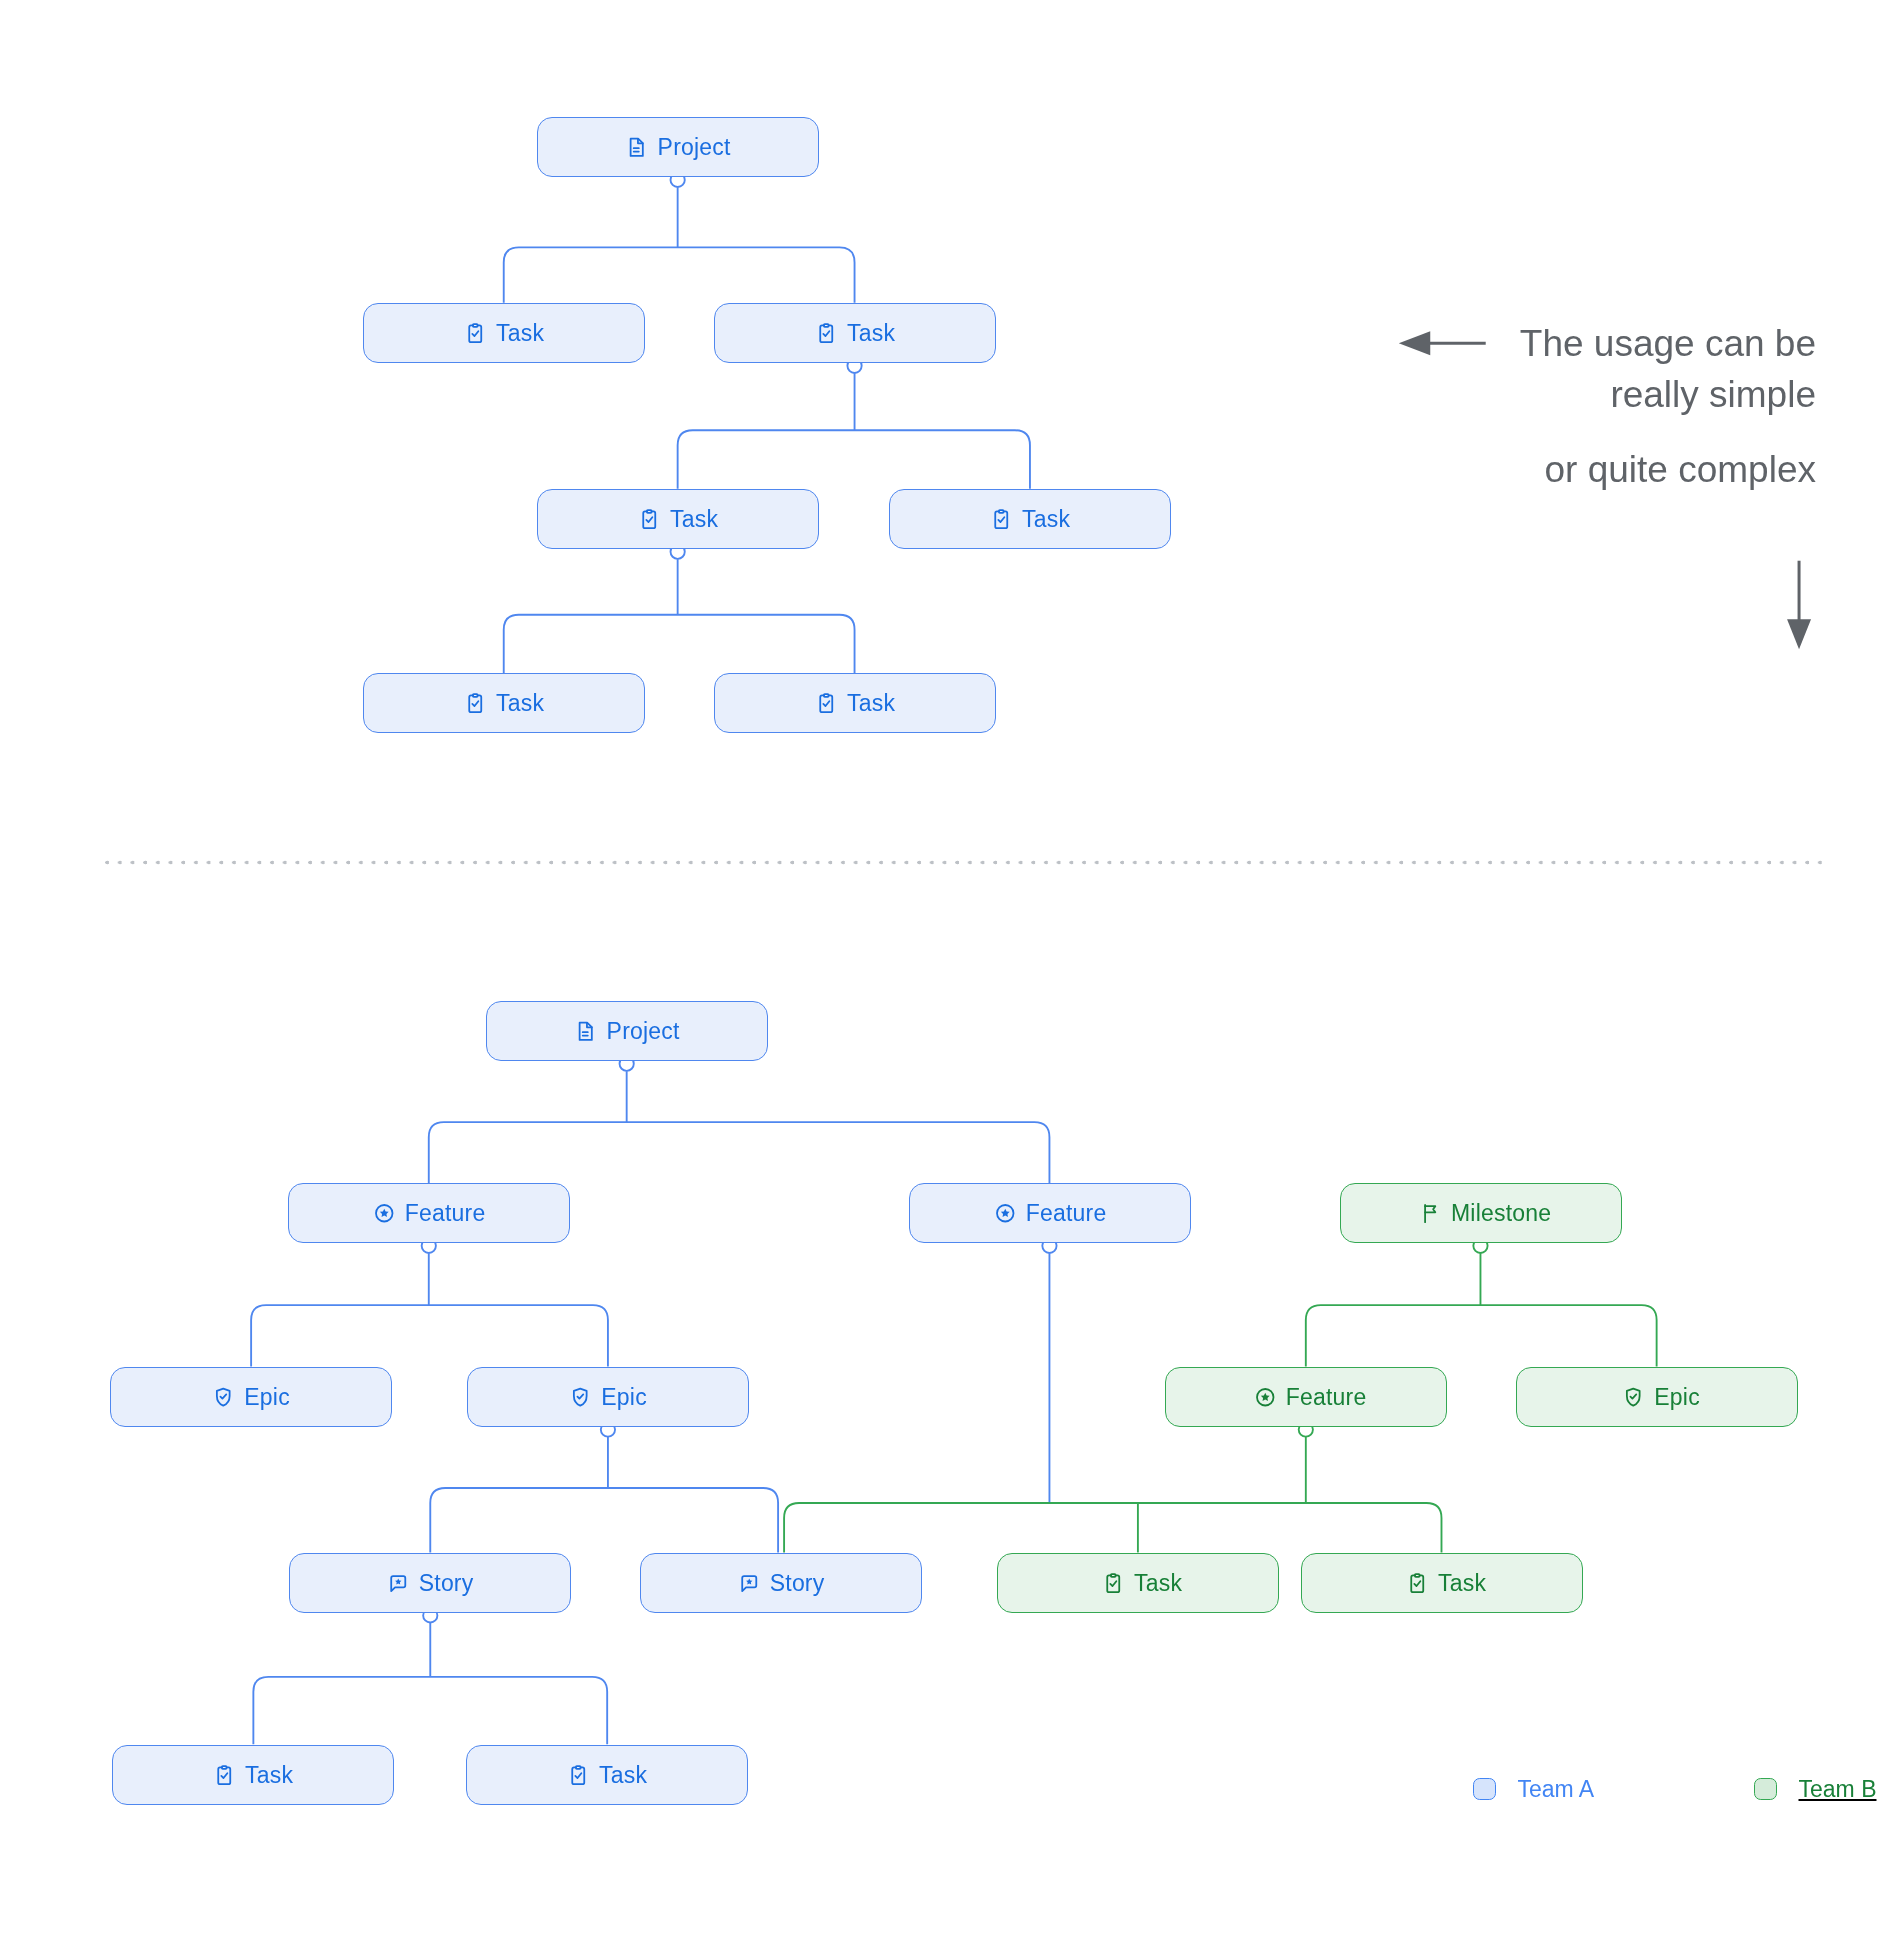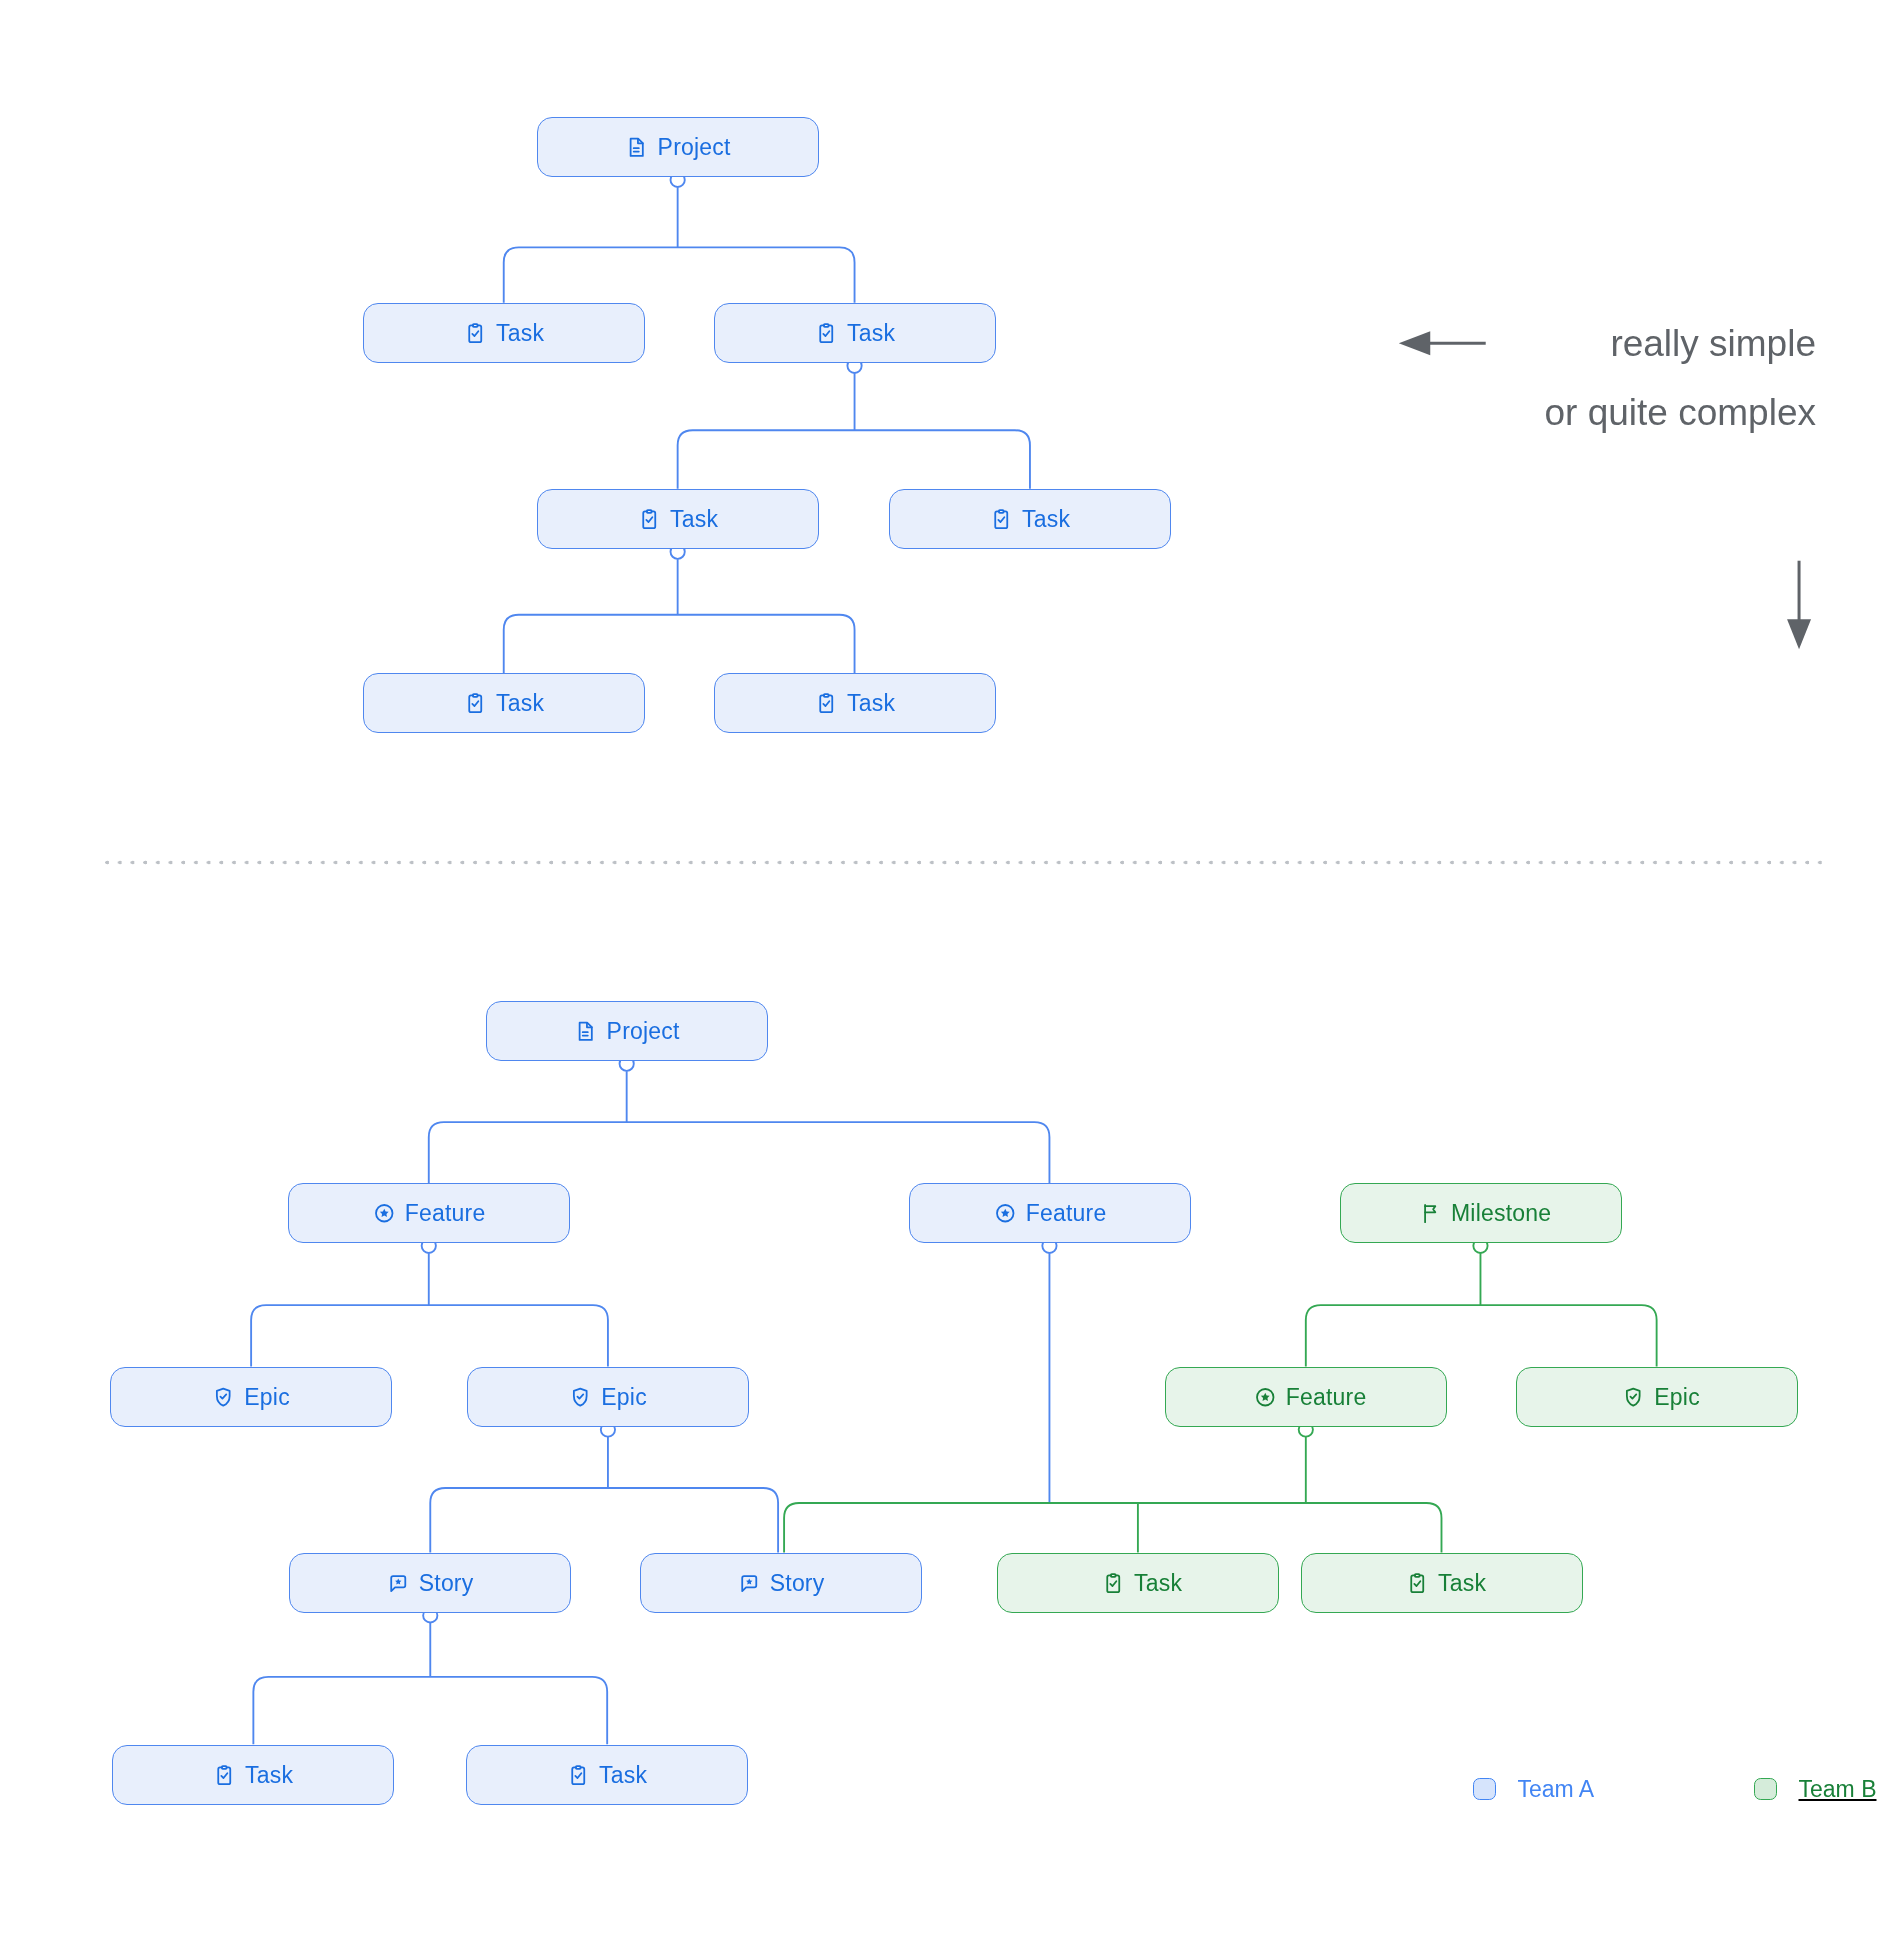--- a/index.html
+++ b/index.html
@@ -16,21 +16,21 @@
     font-size:23px; font-weight:500; letter-spacing:0.2px; cursor:default;
   }
   .node.blue  { background:#e8effc; border:1.9px solid #4f87ef; color:#1a6ee0; }
   .node.green { background:#e7f4ea; border:1.9px solid #34a853; color:#188038;padding-left:8px; }
   .node .ic { flex:0 0 auto; display:block; }
 
   .annotation {
     position:absolute; top:318px; right:82px; text-align:right;
     color:#5f6368; font-size:37px; line-height:51px; font-weight:400;
   }
-  .annotation .para2 { margin-top:18px; }
+  .annotation .para2 { margin-top:24px; }
 
   .divider {
     position:absolute; left:105px; top:860px; width:1718px; height:5.2px;
     background-image:radial-gradient(circle at 2.2px 2.6px, #bdc1c6 1.7px, transparent 2.2px);
     background-size:12.7px 5.2px; background-repeat:repeat-x;
   }
 
   .legend-item { position:absolute; display:flex; align-items:center; gap:22px; height:24px; }
   .legend-swatch { width:22.5px; height:22.5px; border-radius:6.7px; }
   .legend-item.team-a .legend-swatch { background:#d6e4fc; border:1.9px solid #4285f4; }
@@ -155,20 +155,21 @@
   <div class="node blue" style="left:714px; top:673px;">
     <svg class="ic" width="22.5" height="22.5" viewBox="0 0 24 24" fill="none" stroke="currentColor" stroke-width="1.9" stroke-linejoin="round" stroke-linecap="round">
         <path d="M9.5 3.6 H7.5 Q5.6 3.6 5.6 5.5 V19.6 Q5.6 21.5 7.5 21.5 H16.5 Q18.4 21.5 18.4 19.6 V5.5 Q18.4 3.6 16.5 3.6 H14.5"></path>
         <rect x="9.5" y="2.2" width="5" height="2.9" rx="0.9"></rect>
         <path d="M8.9 12.7 L11.2 15 L15.3 9.8"></path>
       </svg>
     <span>Task</span>
   </div>
 
   <div class="annotation">
+    <div>The usage can be</div>
     <div>really simple</div>
     <div class="para2">or quite complex</div>
   </div>
 
   <div class="divider"></div>
 
   <div class="node blue" style="left:486px; top:1001px;">
     <svg class="ic" width="22.5" height="22.5" viewBox="0 0 24 24" fill="none" stroke="currentColor" stroke-width="1.9" stroke-linejoin="round" stroke-linecap="round">
         <path d="M6 2.8 H14 L19 7.6 V21.2 H6 Z"></path>
         <path d="M13.8 3 V7.8 H19"></path>

